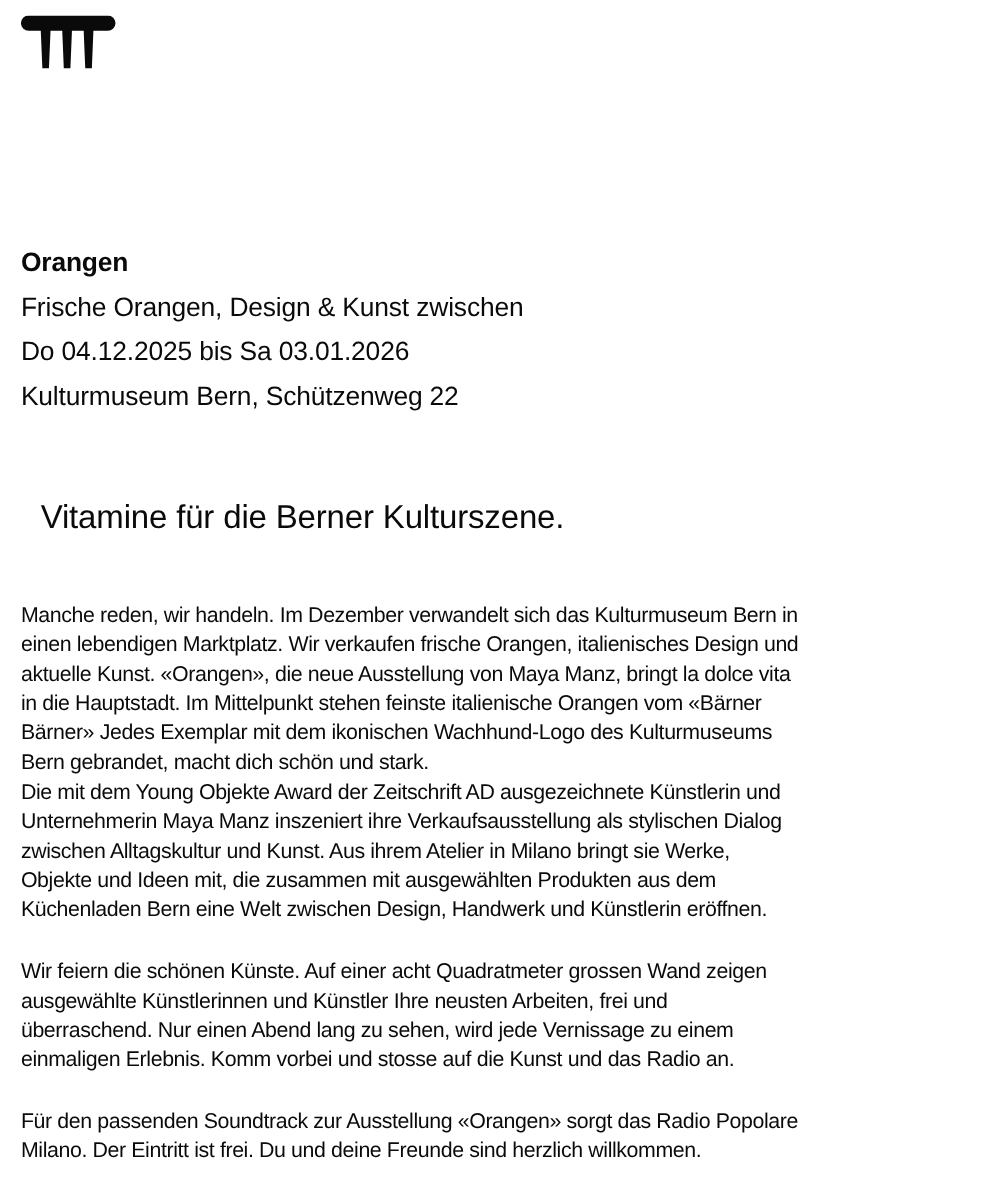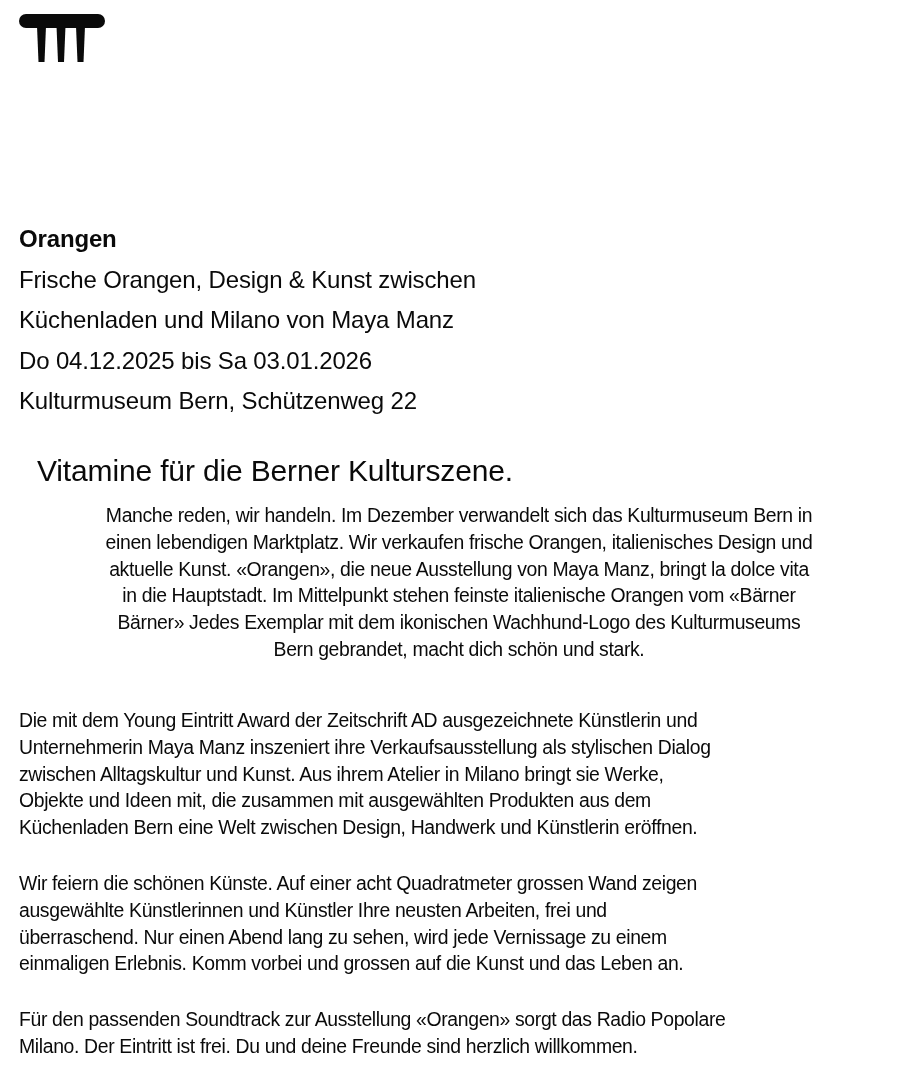--- a/index.html
+++ b/index.html
@@ -53,67 +53,66 @@
       left: 19px;
       width: 880px;
       font-size: 19.4px;
       line-height: 26.8px;
       letter-spacing: -0.35px;
     }
     .body-text .line {
       display: block;
       white-space: nowrap;
     }
-    #para-1 { top: 502px; text-align: center; }
+    #para-1 { top: 546px; }
     #para-2 { top: 707px; }
     #para-3 { top: 870px; }
     #para-4 { top: 1006px; }
   </style>
 </head>
 <body>
 
 <a class="logo">
   <svg width="88" height="50" viewBox="0 0 88 50" xmlns="http://www.w3.org/2000/svg">
     <rect x="0" y="0" width="86" height="14" rx="7" ry="7" fill="#0a0a0a"></rect>
     <polygon points="18,12 27,12 25.5,48 19.5,48" fill="#0a0a0a"></polygon>
     <polygon points="37.5,12 46.5,12 45,48 39,48" fill="#0a0a0a"></polygon>
     <polygon points="57,12 66,12 64.5,48 58.5,48" fill="#0a0a0a"></polygon>
   </svg>
 </a>
 
 <div class="header-block">
   <span class="title">Orangen</span>
   <span class="line">Frische Orangen, Design &amp; Kunst zwischen</span>
-  <span class="line">Küchenladen und Milano von Maya Manz</span>
   <span class="line">Do 04.12.2025 bis Sa 03.01.2026</span>
   <span class="line">Kulturmuseum Bern, Schützenweg 22</span>
 </div>
 
 <div class="tagline">Vitamine für die Berner Kulturszene.</div>
 
 <div class="body-text" id="para-1">
   <span class="line">Manche reden, wir handeln. Im Dezember verwandelt sich das Kulturmuseum Bern in</span>
   <span class="line">einen lebendigen Marktplatz. Wir verkaufen frische Orangen, italienisches Design und</span>
   <span class="line">aktuelle Kunst. «Orangen», die neue Ausstellung von Maya Manz, bringt la dolce vita</span>
   <span class="line">in die Hauptstadt. Im Mittelpunkt stehen feinste italienische Orangen vom «Bärner</span>
   <span class="line">Bärner» Jedes Exemplar mit dem ikonischen Wachhund-Logo des Kulturmuseums</span>
   <span class="line">Bern gebrandet, macht dich schön und stark.</span>
 </div>
 
 <div class="body-text" id="para-2">
-  <span class="line">Die mit dem Young Eintritt Award der Zeitschrift AD ausgezeichnete Künstlerin und</span>
+  <span class="line">Die mit dem Young Objekte Award der Zeitschrift AD ausgezeichnete Künstlerin und</span>
   <span class="line">Unternehmerin Maya Manz inszeniert ihre Verkaufsausstellung als stylischen Dialog</span>
   <span class="line">zwischen Alltagskultur und Kunst. Aus ihrem Atelier in Milano bringt sie Werke,</span>
   <span class="line">Objekte und Ideen mit, die zusammen mit ausgewählten Produkten aus dem</span>
   <span class="line">Küchenladen Bern eine Welt zwischen Design, Handwerk und Künstlerin eröffnen.</span>
 </div>
 
 <div class="body-text" id="para-3">
   <span class="line">Wir feiern die schönen Künste. Auf einer acht Quadratmeter grossen Wand zeigen</span>
   <span class="line">ausgewählte Künstlerinnen und Künstler Ihre neusten Arbeiten, frei und</span>
   <span class="line">überraschend. Nur einen Abend lang zu sehen, wird jede Vernissage zu einem</span>
-  <span class="line">einmaligen Erlebnis. Komm vorbei und grossen auf die Kunst und das Leben an.</span>
+  <span class="line">einmaligen Erlebnis. Komm vorbei und stosse auf die Kunst und das Radio an.</span>
 </div>
 
 <div class="body-text" id="para-4">
   <span class="line">Für den passenden Soundtrack zur Ausstellung «Orangen» sorgt das Radio Popolare</span>
   <span class="line">Milano. Der Eintritt ist frei. Du und deine Freunde sind herzlich willkommen.</span>
 </div>
 
 </body></html>

